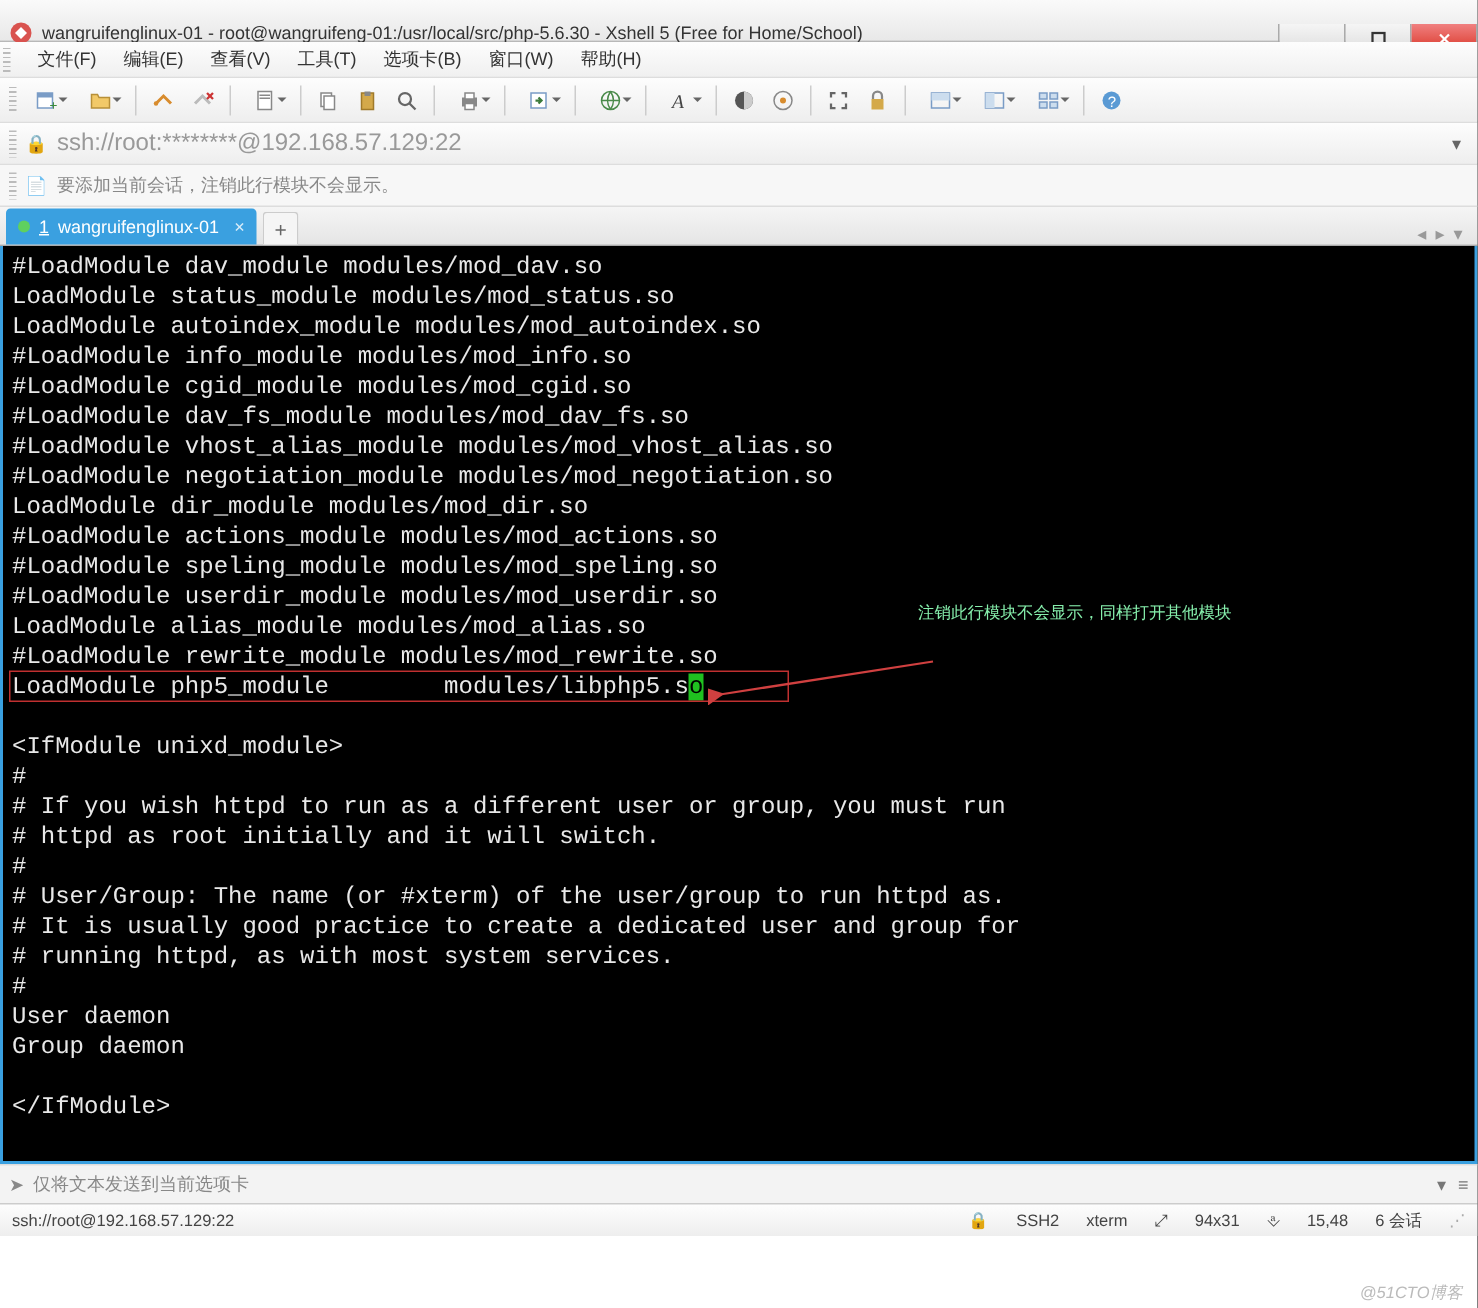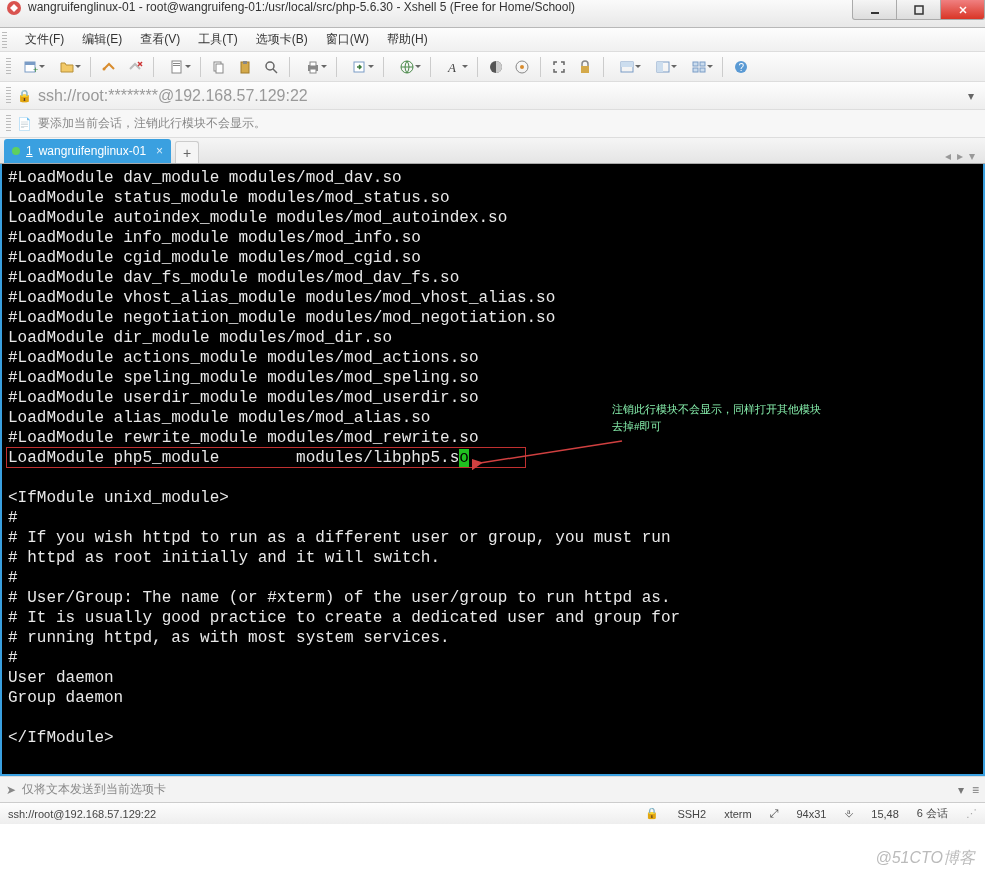--- a/index.html
+++ b/index.html
@@ -1,19 +1,19 @@
 <!DOCTYPE html>
 <html><head>
 <meta charset="utf-8">
 <style>
 * { margin:0; padding:0; box-sizing:border-box; }
 body { font-family:"Microsoft YaHei","Segoe UI",Tahoma,sans-serif; font-size:12px; background:#fff; width:985px; height:872px; overflow:hidden; position:relative; }
 
 
-.titlebar { height:28px; background:linear-gradient(#fafafa,#e8e8e8); border-bottom:1px solid #b8b8b8; display:flex; padding:0 0 0 6px; }
+.titlebar { height:28px; background:linear-gradient(#fafafa,#e8e8e8); border-bottom:1px solid #b8b8b8; display:flex; align-items:center; padding:16px 0 0 6px; }
 .titlebar .app-icon { width:16px; height:16px; margin-right:6px; }
 .titlebar .title-text { flex:1; color:#333; font-size:12px; }
 .win-btns { display:flex; height:100%; }
 .win-btn { width:45px; height:20px; margin-top:0; display:flex; align-items:center; justify-content:center; border:1px solid #aaa; border-top:none; background:linear-gradient(#f5f5f5,#ddd); margin-left:-1px; }
 .win-btn.min { border-bottom-left-radius:3px; }
 .win-btn.close { background:linear-gradient(#f08080,#d93526); border-bottom-right-radius:3px; }
 .win-btn svg { width:12px; height:12px; }
 
 
 .menubar { height:24px; background:linear-gradient(#fdfdfd,#f0f0f0); border-bottom:1px solid #ddd; display:flex; align-items:center; padding:0 2px; gap:10px; color:#333; position:relative; }
@@ -57,21 +57,21 @@
 .arrow-svg { position:absolute; pointer-events:none; }
 
 
 .inputbar { height:26px; background:#f3f3f3; border-top:1px solid #ddd; display:flex; align-items:center; padding:0 6px; gap:6px; color:#888; }
 .inputbar .send-icon { color:#888; }
 .inputbar .dd-r { margin-left:auto; display:flex; gap:8px; color:#777; }
 
 
 .statusbar { height:22px; background:linear-gradient(#fdfdfd,#eee); border-top:1px solid #ccc; display:flex; align-items:center; padding:0 8px; font-size:11px; color:#444; gap:18px; }
 .statusbar .spacer { flex:1; }
-.watermark { position:absolute; right:10px; bottom:3px; color:#bbb; font-size:16px; font-style:italic; }
+.watermark { position:absolute; right:10px; bottom:3px; color:#bbb; font-size:11px; font-style:italic; }
 </style>
 </head>
 <body>
 
 <div class="titlebar">
   <svg class="app-icon" viewBox="0 0 16 16">
       <circle cx="8" cy="8" r="7" fill="#d9534f"></circle>
       <path d="M4 8 L8 4 L12 8 L8 12 Z" fill="#fff"></path>
     </svg>
   <div class="title-text">wangruifenglinux-01 - root@wangruifeng-01:/usr/local/src/php-5.6.30 - Xshell 5 (Free for Home/School)</div>
@@ -316,21 +316,20 @@
   <svg class="arrow-svg" style="left:470px; top:275px;" width="160" height="40">
     <defs>
         <marker id="ah" markerWidth="10" markerHeight="8" refX="2" refY="4" orient="auto">
           <path d="M8 0 L0 4 L8 8 Z" fill="#d04040"></path>
         </marker>
       </defs>
     <line x1="150" y1="2" x2="8" y2="24" stroke="#d04040" stroke-width="1.5" marker-end="url(#ah)"></line>
   </svg>
   <div class="annot" style="left:610px; top:237px;">
     <div>注销此行模块不会显示，同样打开其他模块</div>
-    <div>去掉#即可</div>
   </div>
 </div>
 
 <div class="inputbar">
   <span class="send-icon">➤</span>
   <span style="flex:1;">仅将文本发送到当前选项卡</span>
   <span class="dd-r">
     <span>▾</span>
     <span>≡</span>
   </span>

